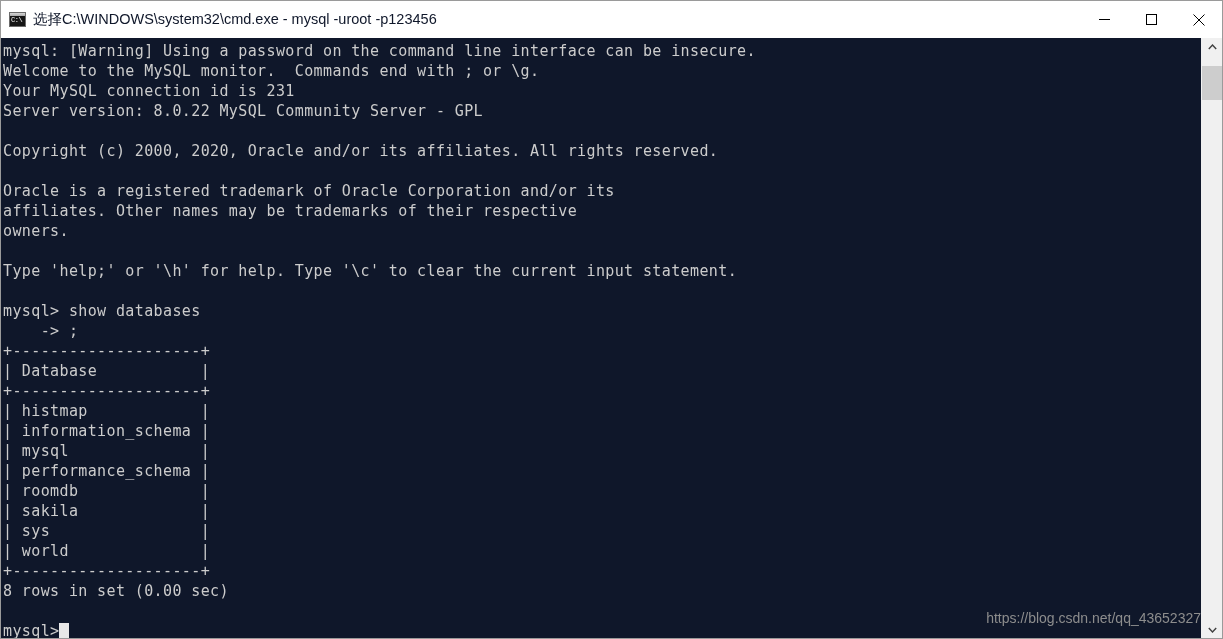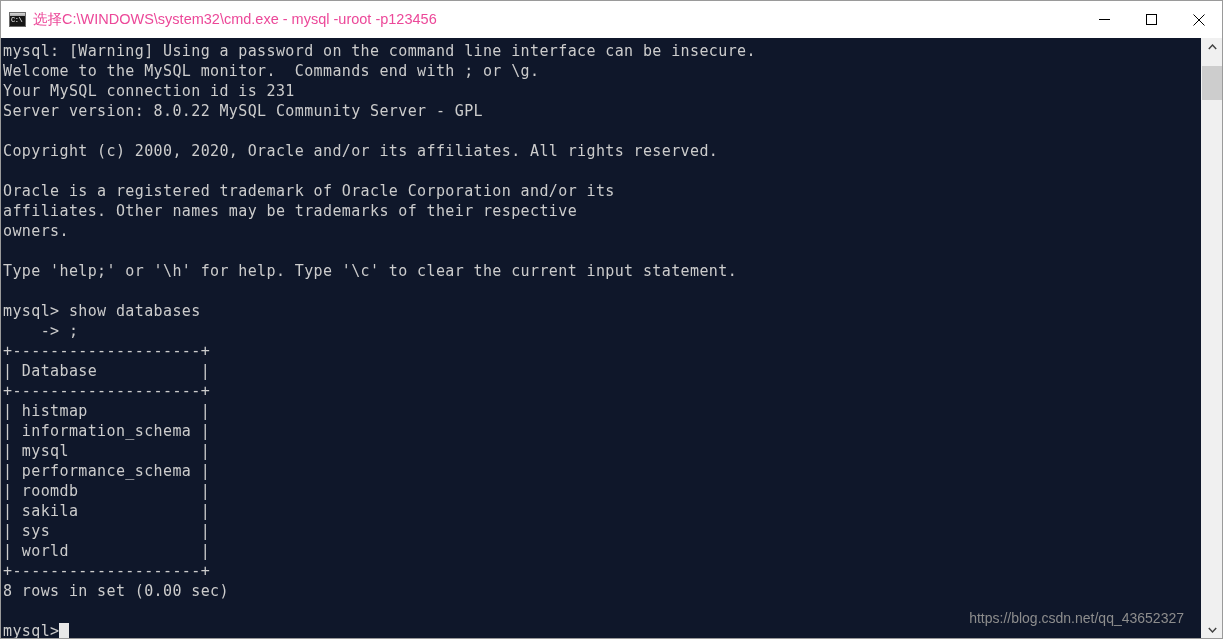--- a/index.html
+++ b/index.html
@@ -35,21 +35,21 @@
     background:linear-gradient(180deg,#d8d8d8,#a9a9a9);
   }
   .title-icon::after {
     content:"C:\\";
     position:absolute; left:1px; top:3px;
     font-family:"Liberation Mono", monospace;
     font-size:7px; line-height:9px; color:#ffffff;
     letter-spacing:-0.5px;
   }
   .title-text {
-    font-size:14.5px; color:#ec4899;
+    font-size:14.5px; color:#0f172a;
     white-space:nowrap;
     letter-spacing:0px;
   }
   .win-buttons {
     position:absolute; right:0; top:0; height:37px;
     display:flex;
   }
   .win-btn {
     width:47px; height:37px;
     display:flex; align-items:center; justify-content:center;
@@ -80,21 +80,21 @@
     letter-spacing:0.38px;
   }
   .cursor {
     display:inline-block;
     width:10px; height:16px;
     background:#e8e8e8;
     vertical-align:-3px;
   }
   .watermark {
     position:absolute;
-    right:17px; bottom:12px;
+    right:0; bottom:12px;
     font-family:"Liberation Sans", sans-serif;
     font-size:14px;
     color:#8d8d8d;
     white-space:nowrap;
   }
   
   .scrollbar {
     flex:0 0 21px;
     background:#f0f0f0;
     border-left:1px solid #f0f0f0;

